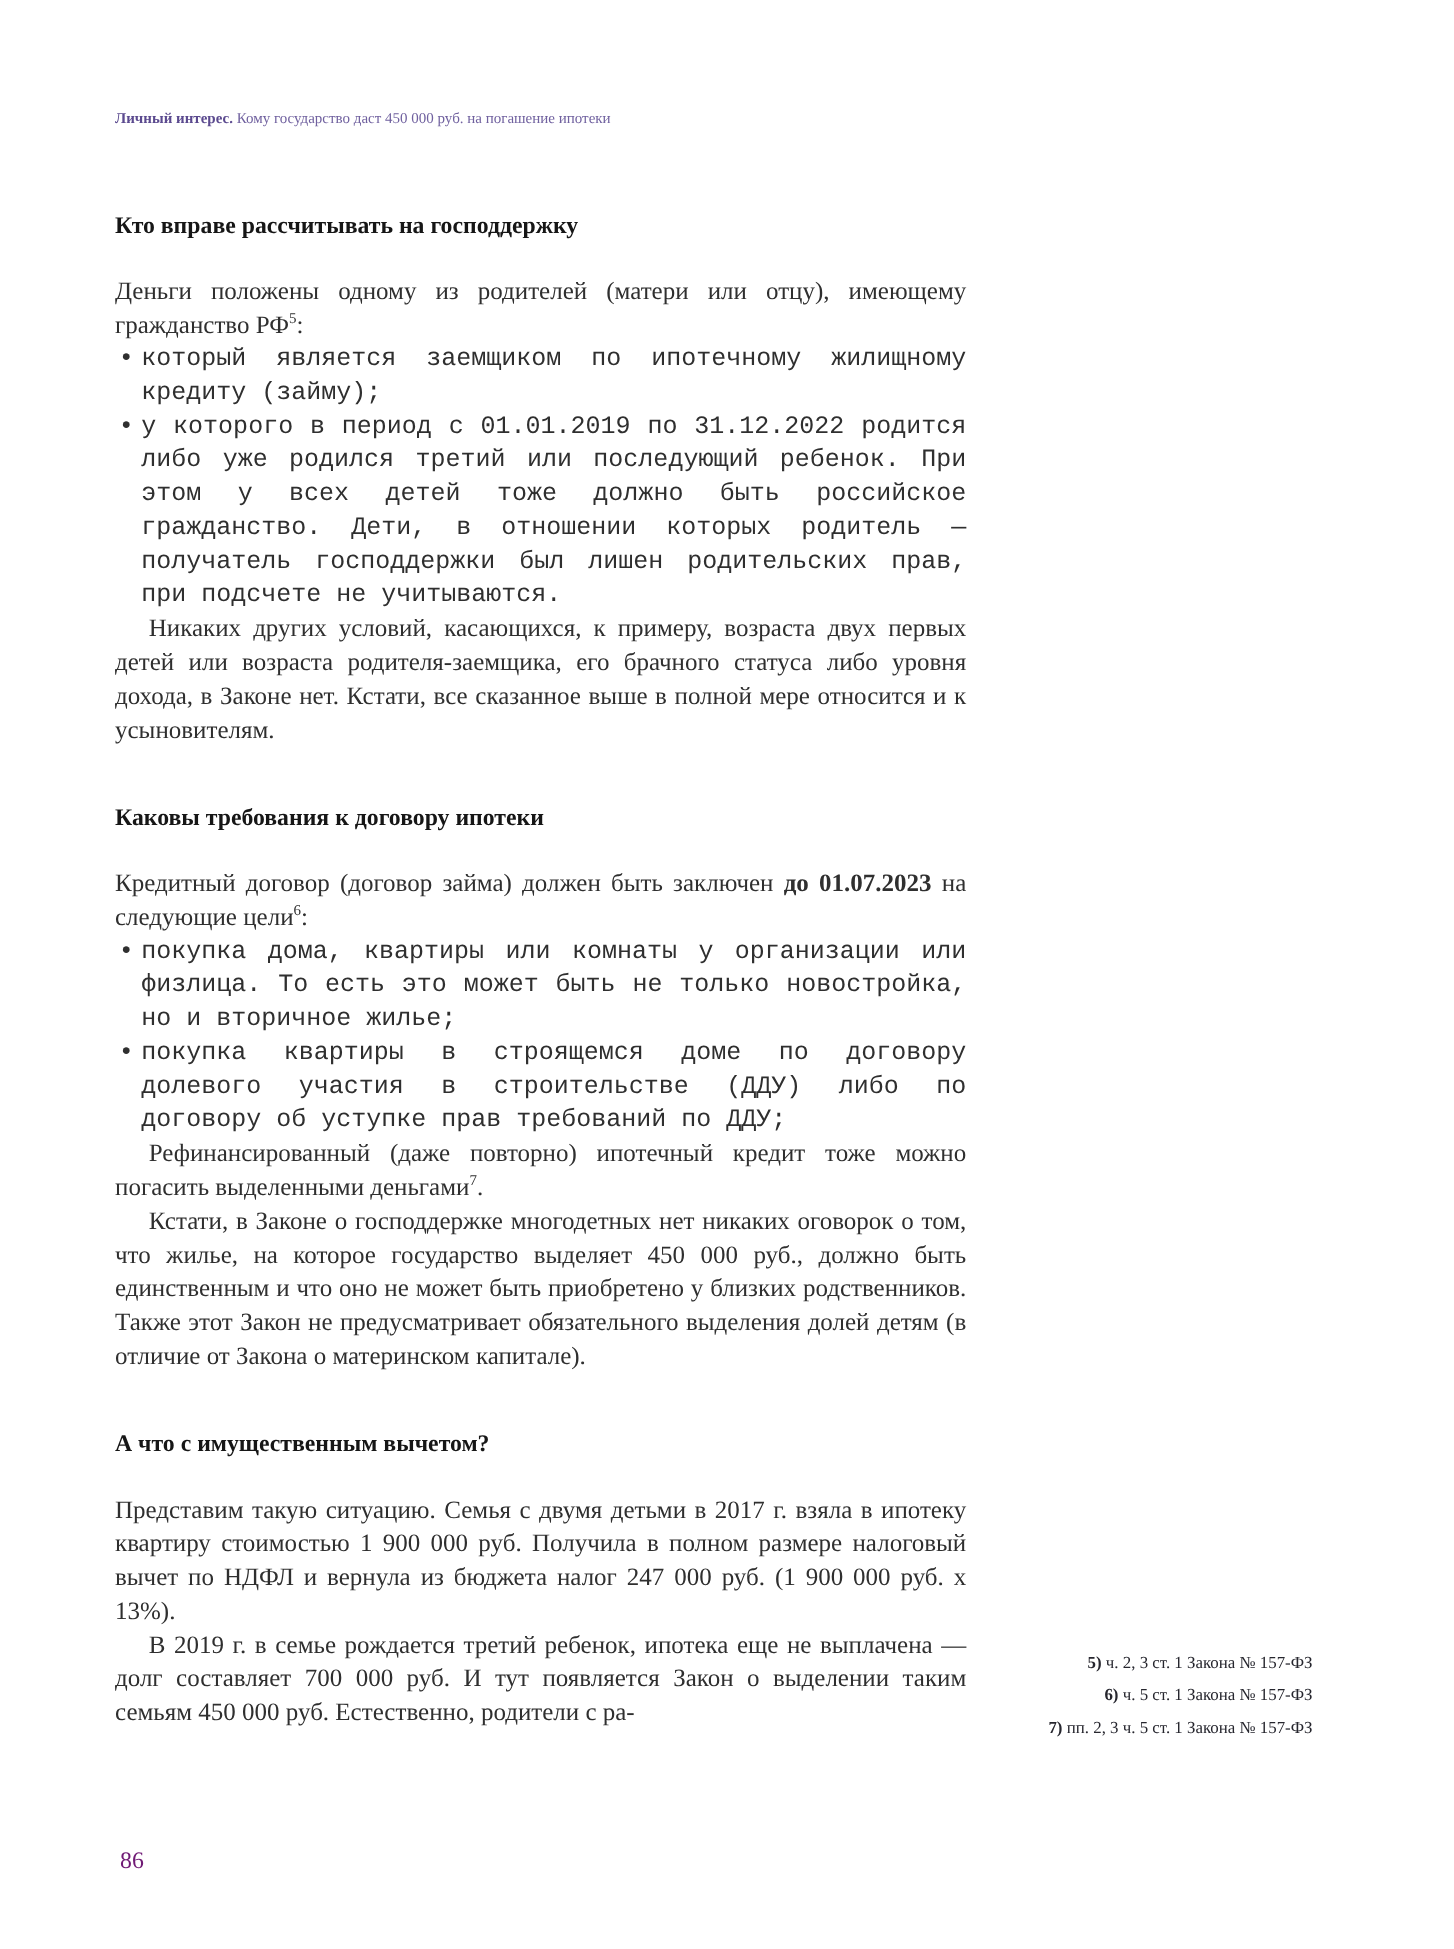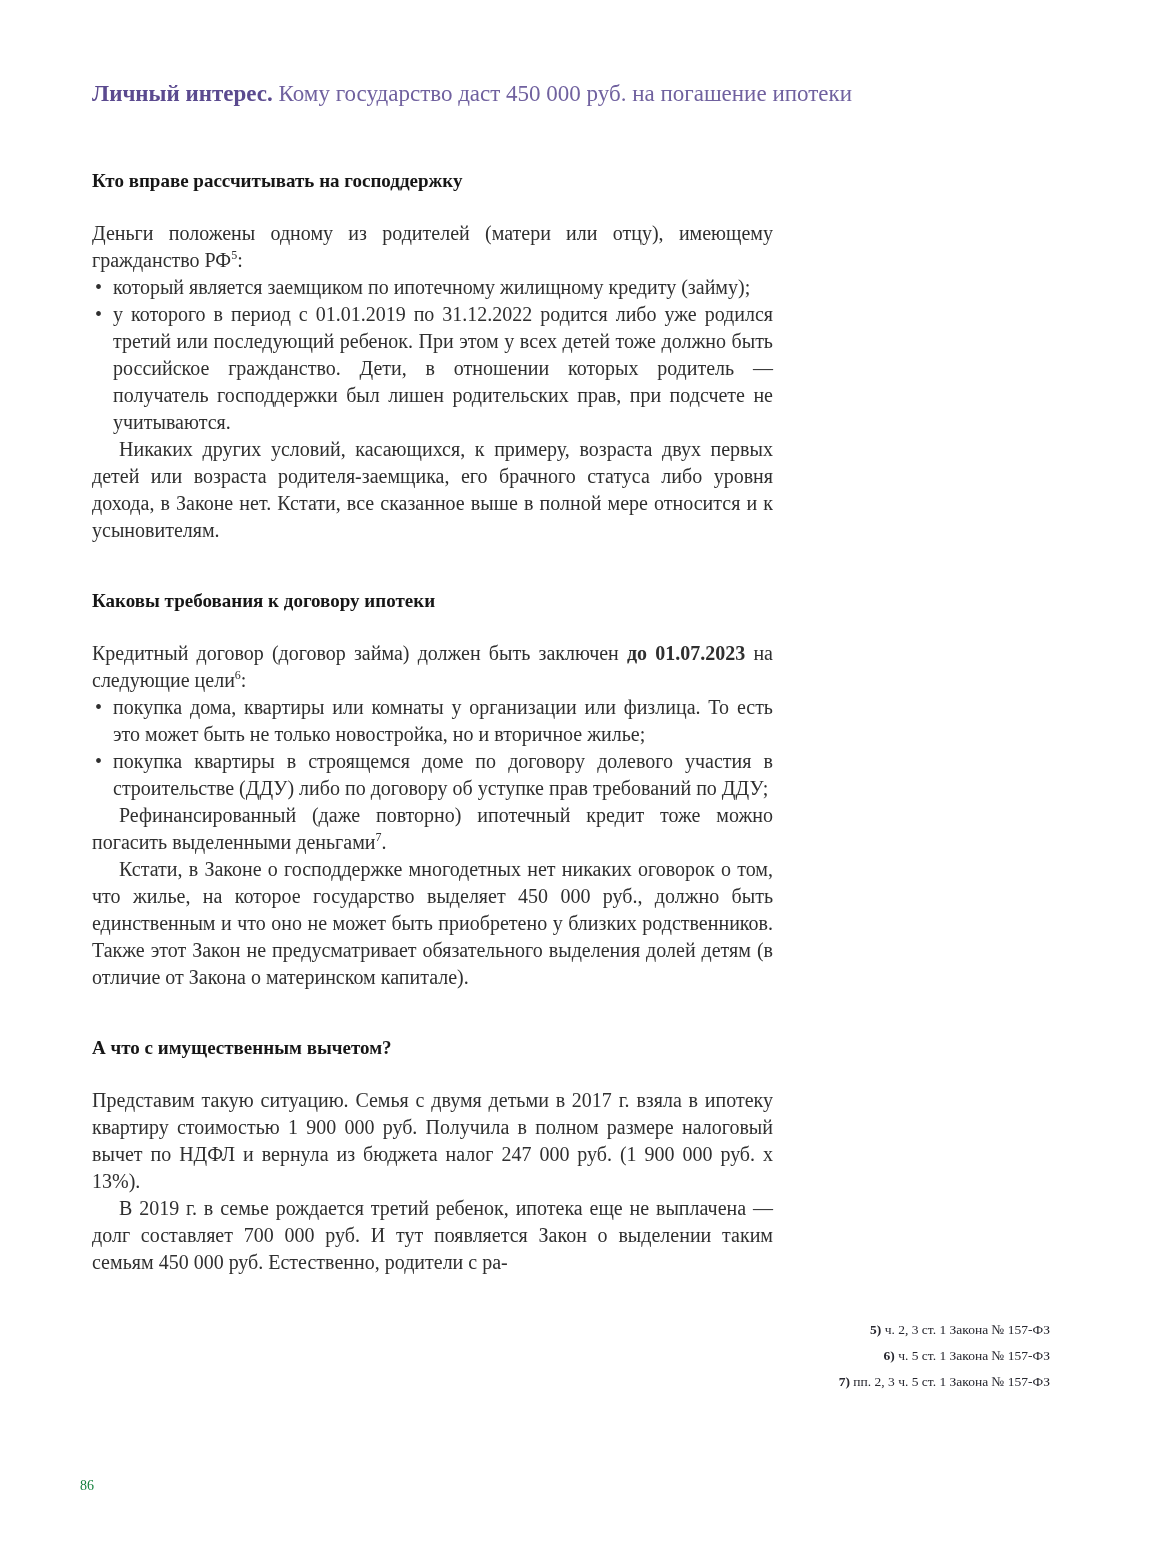--- a/index.html
+++ b/index.html
@@ -14,21 +14,21 @@
     height: 1559px;
     background: #ffffff;
     margin: 0 auto;
     overflow: hidden;
   }
   .page-header {
     position: absolute;
     left: 92px;
     top: 82px;
     width: 980px;
-    font-size: 23px;
+    font-size: 12px;
     line-height: 24px;
   }
   .rubric { font-weight: bold; color: var(--rubric, #5b4a8f); }
   .header-title { color: var(--header_title, #70619f); }
 
   .content {
     position: absolute;
     left: 92px;
     top: 150px;
     width: 681px;
@@ -44,21 +44,21 @@
     font-size: 19px;
     line-height: 30px;
     color: var(--heading, #161616);
     margin: 42px 0 24px 0;
     text-align: left;
     hyphens: none;
   }
   h2.first { margin-top: 16px; }
   p { margin: 0; }
   p.ind { text-indent: 27px; }
-  ul { list-style: none; margin: 0; padding: 0; }
+  ul { list-style: none; margin: 0; padding: 0; font-family: Liberation Mono, monospace; }
   li { position: relative; padding-left: 21px; }
   li::before {
     content: "\2022";
     position: absolute;
     left: 3px;
     top: 0;
   }
   sup { font-size: 0.6em; line-height: 0; vertical-align: super; }
   .b { font-weight: bold; }
 
@@ -70,24 +70,24 @@
     font-size: 13.5px;
     line-height: 19px;
     color: var(--footnote, #26262e);
     text-align: right;
   }
   .footnote { margin-bottom: 7px; }
   .fn-num { font-weight: bold; }
 
   .page-number {
     position: absolute;
-    left: 80px;
+    left: 96px;
     top: 1478px;
-    font-size: 14px;
-    color: #15803d;
+    font-size: 19px;
+    color: #701a75;
   }
 </style>
 </head>
 <body>
 
 <div class="page">
 
   <header class="page-header">
     <span class="rubric">Личный интерес.</span>
     <span class="header-title">Кому государство даст 450&nbsp;000 руб. на погашение ипотеки</span>

